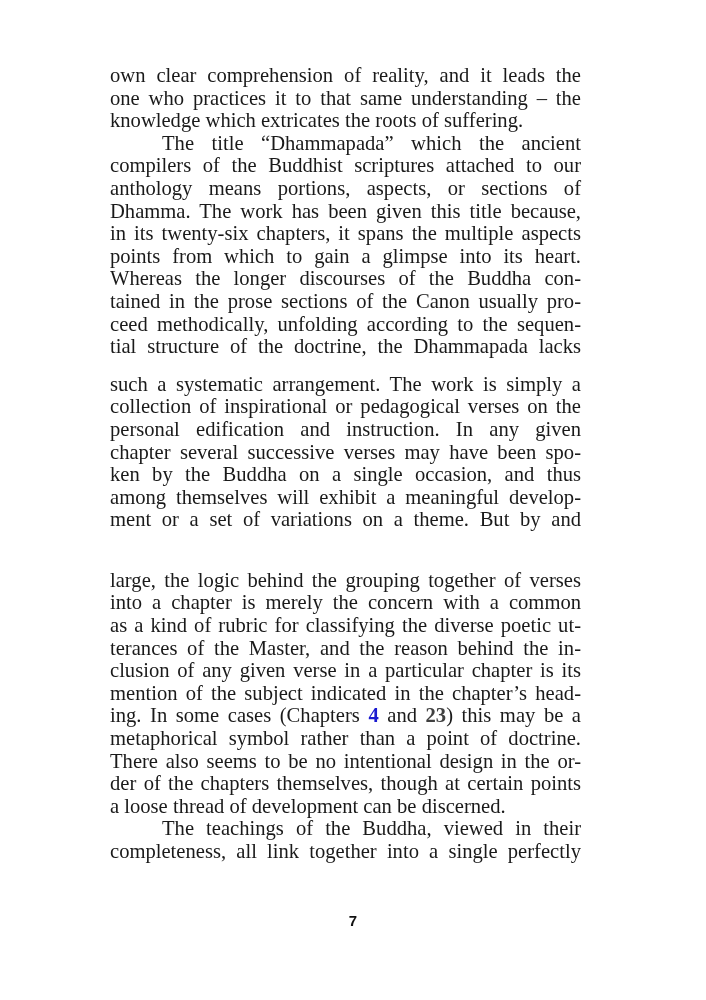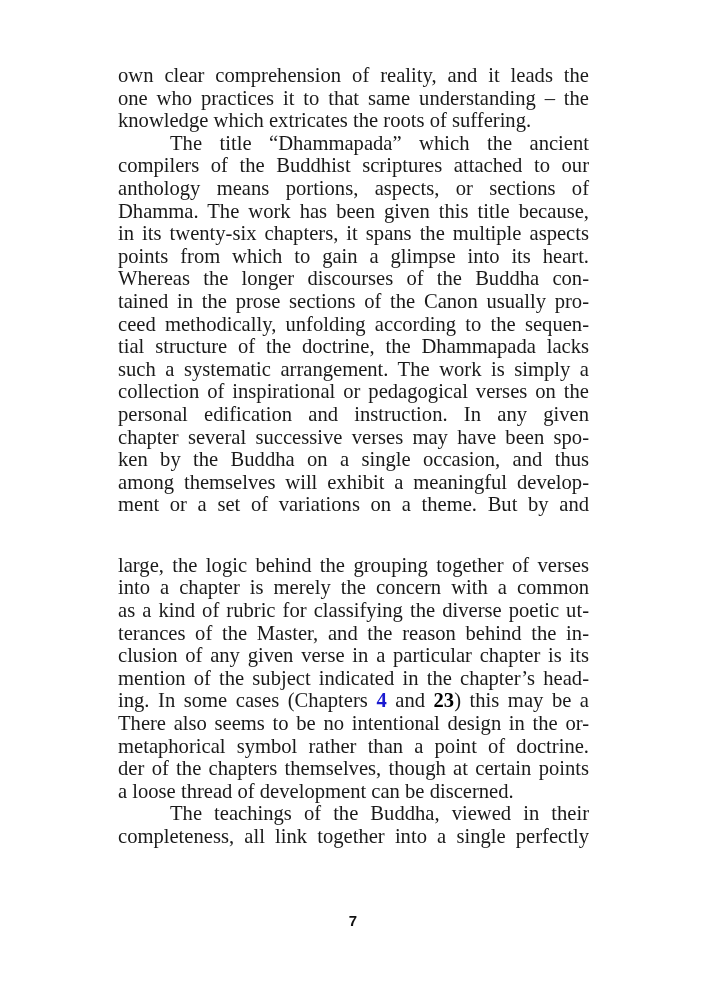--- a/index.html
+++ b/index.html
@@ -1,17 +1,17 @@
 <!DOCTYPE html>
 <html><head>
 <meta charset="utf-8">
 <style>
   html, body { margin:0; padding:0; background:#ffffff; }
   body { width:706px; height:1000px; position:relative; overflow:hidden; }
-  .page { position:absolute; left:118px; top:64px; width:471px;
+  .page { position:absolute; left:110px; top:64px; width:471px;
     font-family:"Liberation Serif", serif; font-size:20.6px; color:#1a1a1a; }
   .line { display:block; height:22.6px; line-height:22.6px; text-align:justify;
     text-align-last:justify; white-space:nowrap; }
   .line.last { text-align-last:left; }
   .line.indent { padding-left:52px; }
   .link { color:#1a1ad0; font-weight:bold; }
   .pagenum { position:absolute; top:912px; left:0; width:706px; text-align:center;
     font-family:"Liberation Sans", sans-serif; font-weight:bold; font-size:15px; color:#111; }
 </style>
 </head>
@@ -24,35 +24,35 @@
   <span class="line indent" style="white-space: normal;">The title “Dhammapada” which the ancient</span>
   <span class="line" style="white-space: normal;">compilers of the Buddhist scriptures attached to our</span>
   <span class="line" style="white-space: normal;">anthology means portions, aspects, or sections of</span>
   <span class="line" style="white-space: normal;">Dhamma. The work has been given this title because,</span>
   <span class="line" style="white-space: normal;">in its twenty-six chapters, it spans the multiple aspects</span>
   <span class="line" style="white-space: normal;">points from which to gain a glimpse into its heart.</span>
   <span class="line" style="white-space: normal;">Whereas the longer discourses of the Buddha con-</span>
   <span class="line" style="white-space: normal;">tained in the prose sections of the Canon usually pro-</span>
   <span class="line" style="white-space: normal;">ceed methodically, unfolding according to the sequen-</span>
   <span class="line" style="white-space: normal;">tial structure of the doctrine, the Dhammapada lacks</span>
-  <span class="line" style="white-space: normal;">such a systematic arrangement. The work is simply a</span>
+  <span class="line" style="white-space: normal; margin-top: 15px;">such a systematic arrangement. The work is simply a</span>
   <span class="line" style="white-space: normal;">collection of inspirational or pedagogical verses on the</span>
   <span class="line" style="white-space: normal;">personal edification and instruction. In any given</span>
   <span class="line" style="white-space: normal;">chapter several successive verses may have been spo-</span>
   <span class="line" style="white-space: normal;">ken by the Buddha on a single occasion, and thus</span>
   <span class="line" style="white-space: normal;">among themselves will exhibit a meaningful develop-</span>
   <span class="line" style="white-space: normal;">ment or a set of variations on a theme. But by and</span>
   <span class="line" style="white-space: normal; margin-top: 38px;">large, the logic behind the grouping together of verses</span>
   <span class="line" style="white-space: normal;">into a chapter is merely the concern with a common</span>
   <span class="line" style="white-space: normal;">as a kind of rubric for classifying the diverse poetic ut-</span>
   <span class="line" style="white-space: normal;">terances of the Master, and the reason behind the in-</span>
   <span class="line" style="white-space: normal;">clusion of any given verse in a particular chapter is its</span>
   <span class="line" style="white-space: normal;">mention of the subject indicated in the chapter’s head-</span>
-  <span class="line" style="white-space: normal;"><span>ing. In some cases (Chapters </span><a class="link" style="color: rgb(26, 26, 208);">4</a><span> and </span><a class="link" style="color: #000000;">23</a><span>) this may be a</span></span>
+  <span class="line" style="white-space: normal;"><span>ing. In some cases (Chapters </span><a class="link" style="color: rgb(26, 26, 208);">4</a><span> and </span><a class="link" style="color: #404040;">23</a><span>) this may be a</span></span>
+  <span class="line" style="white-space: normal;">metaphorical symbol rather than a point of doctrine.</span>
   <span class="line" style="white-space: normal;">There also seems to be no intentional design in the or-</span>
-  <span class="line" style="white-space: normal;">metaphorical symbol rather than a point of doctrine.</span>
   <span class="line" style="white-space: normal;">der of the chapters themselves, though at certain points</span>
   <span class="line last">a loose thread of development can be discerned.</span>
   <span class="line indent" style="white-space: normal;">The teachings of the Buddha, viewed in their</span>
   <span class="line" style="white-space: normal;">completeness, all link together into a single perfectly</span>
 </div>
 
 <div class="pagenum">7</div>
 
 </body></html>

